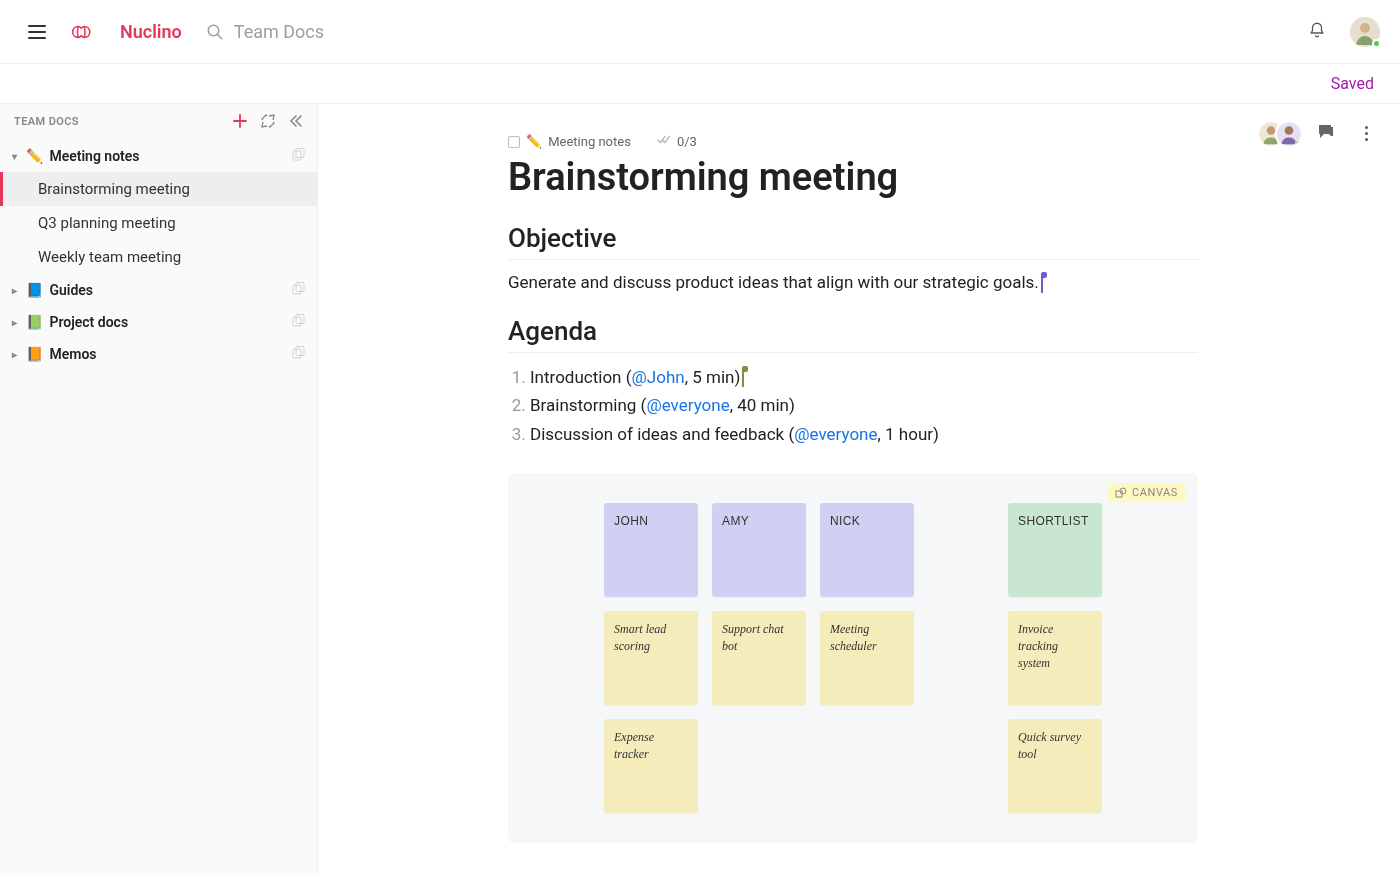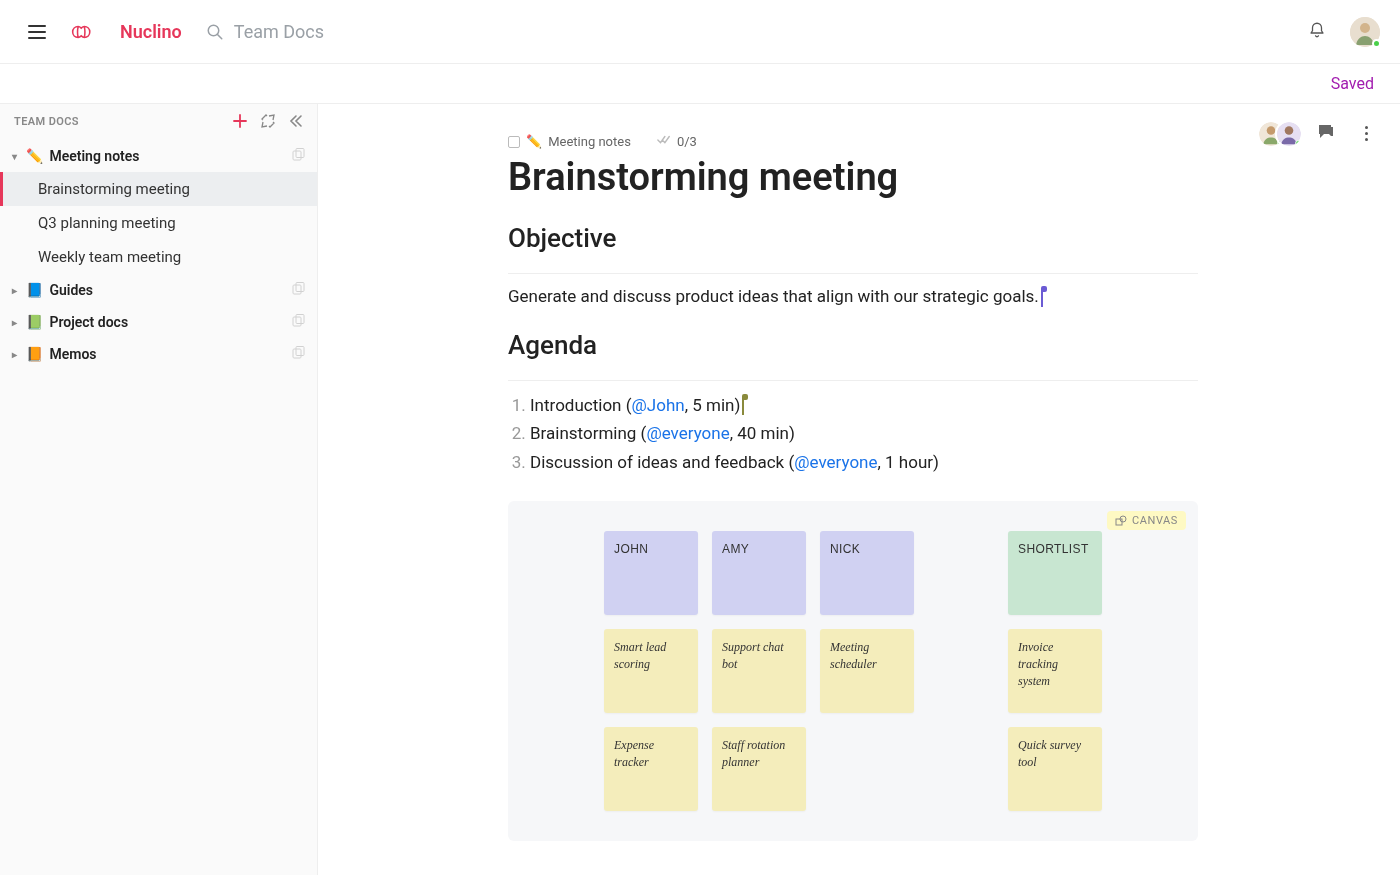--- a/index.html
+++ b/index.html
@@ -54,38 +54,38 @@
 .chat-icon svg, .more-icon { color:#666; }
 
 .breadcrumb { display:flex; align-items:center; gap:26px; padding:30px 0 0 510px; font-size:13px; color:#666; }
 .bc-item { display:flex; align-items:center; gap:6px; }
 .bc-box { width:12px; height:12px; border:1.5px solid #bbb; border-radius:2px; }
 .bc-check svg { width:14px; height:12px; }
 
 .doc { max-width: 690px; margin-left: 510px; padding-bottom: 40px; }
 @media (max-width: 1420px) { .doc { margin-left: 190px; } .breadcrumb{ padding-left:190px; } }
 .doc h1 { font-size: 38px; font-weight: 600; margin: 6px 0 24px; color:#222; }
-.doc h2 { font-size: 26px; font-weight: 500; margin: 20px 0 10px; color:#222; border-bottom:1px solid #eee; padding-bottom:20px;}
+.doc h2 { font-size: 26px; font-weight: 500; margin: 20px 0 10px; color:#222; border-bottom:1px solid #eee; padding-bottom:6px;}
 .doc p { font-size: 17px; line-height:1.5; color:#222; }
 .doc ol { margin: 8px 0 24px; padding-left: 22px; font-size:17px; line-height:1.7; color:#222;}
 .doc ol li::marker { color:#999; }
 .mention { color:#1a73e8; }
 .cursor-flag { display:inline-block; width:2px; height:18px; vertical-align:middle; position:relative; margin-left:2px;}
 .cursor-flag.purple{ background:#6b5bd4;}
 .cursor-flag.olive{ background:#8a8a3c;}
 .cursor-flag::before{content:"";position:absolute;top:-3px;left:0;width:6px;height:6px;border-radius:2px;}
 .cursor-flag.purple::before{background:#6b5bd4;}
 .cursor-flag.olive::before{background:#8a8a3c;}
 
 .canvas-block { background:#f6f7f9; border-radius:6px; padding: 30px 96px 30px 96px; position:relative; margin-top:10px; }
 .canvas-label { position:absolute; top:10px; right:12px; background:#fef9c3; border-radius:4px; padding:3px 8px; font-size:11px; color:#888; display:flex; gap:5px; align-items:center; letter-spacing:0.6px;}
 .columns { display:flex; gap:14px; }
 .col { display:flex; flex-direction:column; gap:14px; }
 .spacer-col { width: 76px; }
-.card { width:94px; height:84px; border-radius:3px; padding:10px; font-size:12px; font-family: "Comic Sans MS", "Segoe Script", cursive; line-height:1.4; color:#333; box-shadow:0 1px 2px rgba(0,0,0,0.04);}
+.card { width:94px; height:94px; border-radius:3px; padding:10px; font-size:12px; font-family: "Comic Sans MS", "Segoe Script", cursive; line-height:1.4; color:#333; box-shadow:0 1px 2px rgba(0,0,0,0.04);}
 .card.header { background:#d0d1f2; font-size:12px; letter-spacing:0.4px; font-family:-apple-system,sans-serif; }
 .card.header.green { background:#c8e6d1; }
 .card.note { background:#f4edbb;font-style:italic; }
 </style>
 </head>
 <body>
 
 <div class="topbar">
   <div class="hamburger">
       <span></span>
@@ -266,21 +266,20 @@
         </div>
         <div class="columns">
           <div class="col">
             <div class="card header">JOHN</div>
             <div class="card note">Smart lead scoring</div>
             <div class="card note">Expense tracker</div>
           </div>
           <div class="col">
             <div class="card header">AMY</div>
             <div class="card note">Support chat bot</div>
-            <div class="card note">Staff rotation planner</div>
           </div>
           <div class="col">
             <div class="card header">NICK</div>
             <div class="card note">Meeting scheduler</div>
           </div>
           <div class="spacer-col"></div>
           <div class="col">
             <div class="card header green">SHORTLIST</div>
             <div class="card note">Invoice tracking system</div>
             <div class="card note">Quick survey tool</div>

